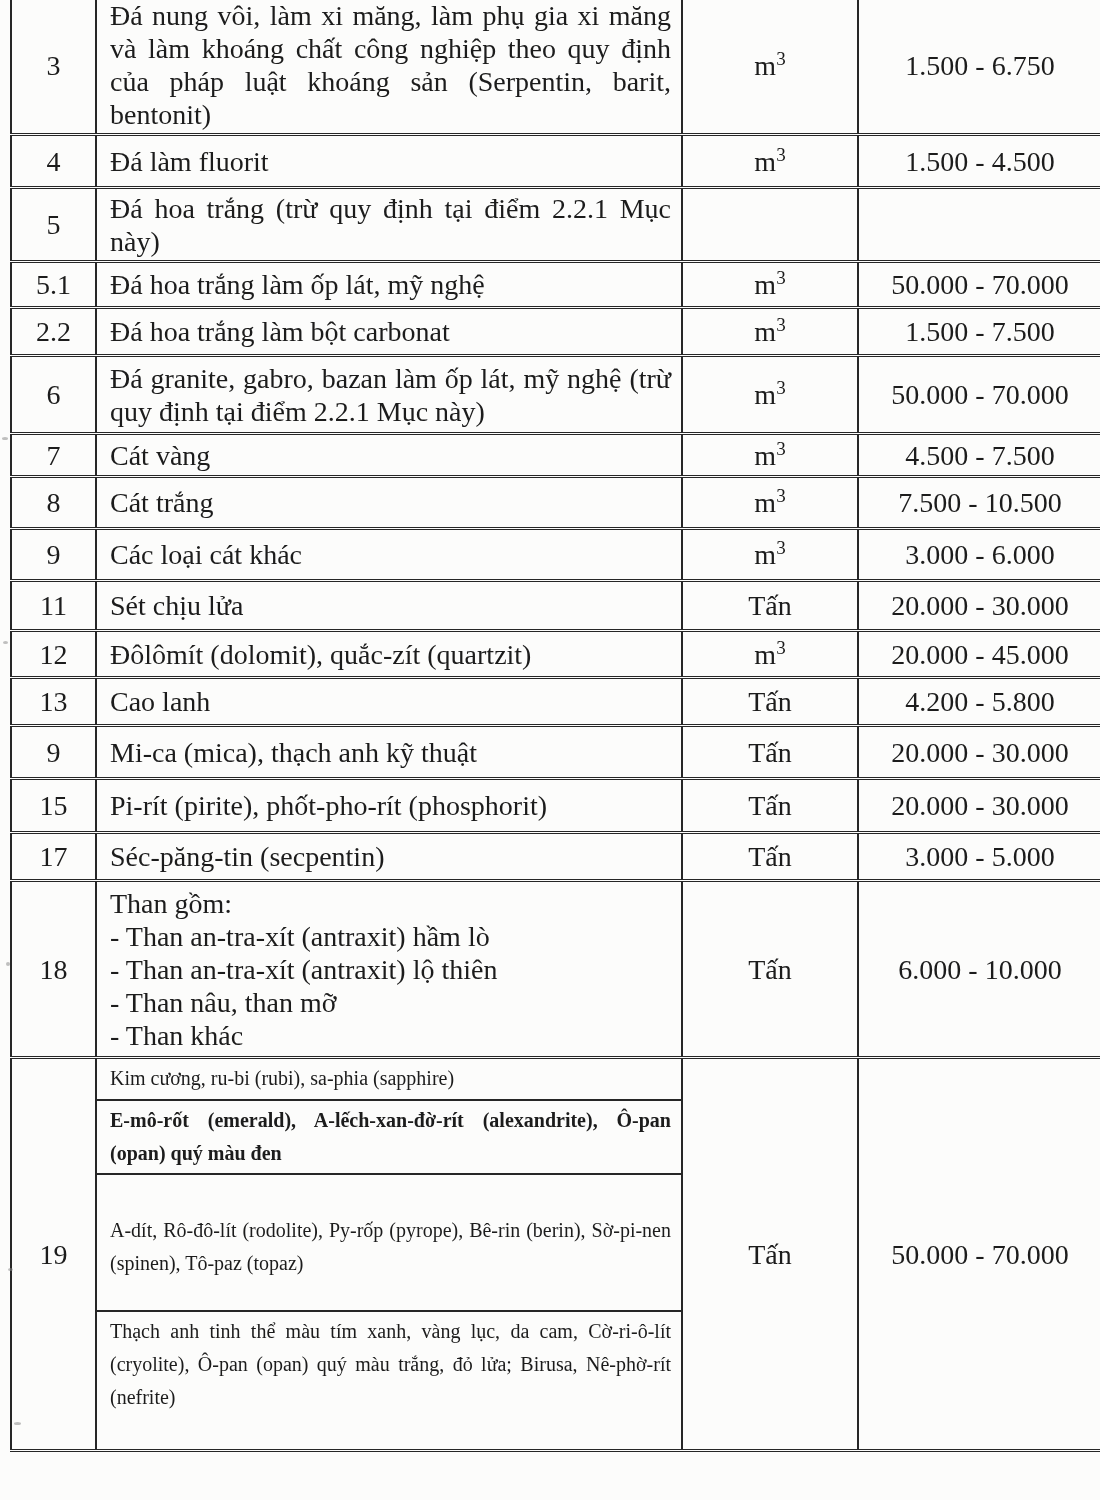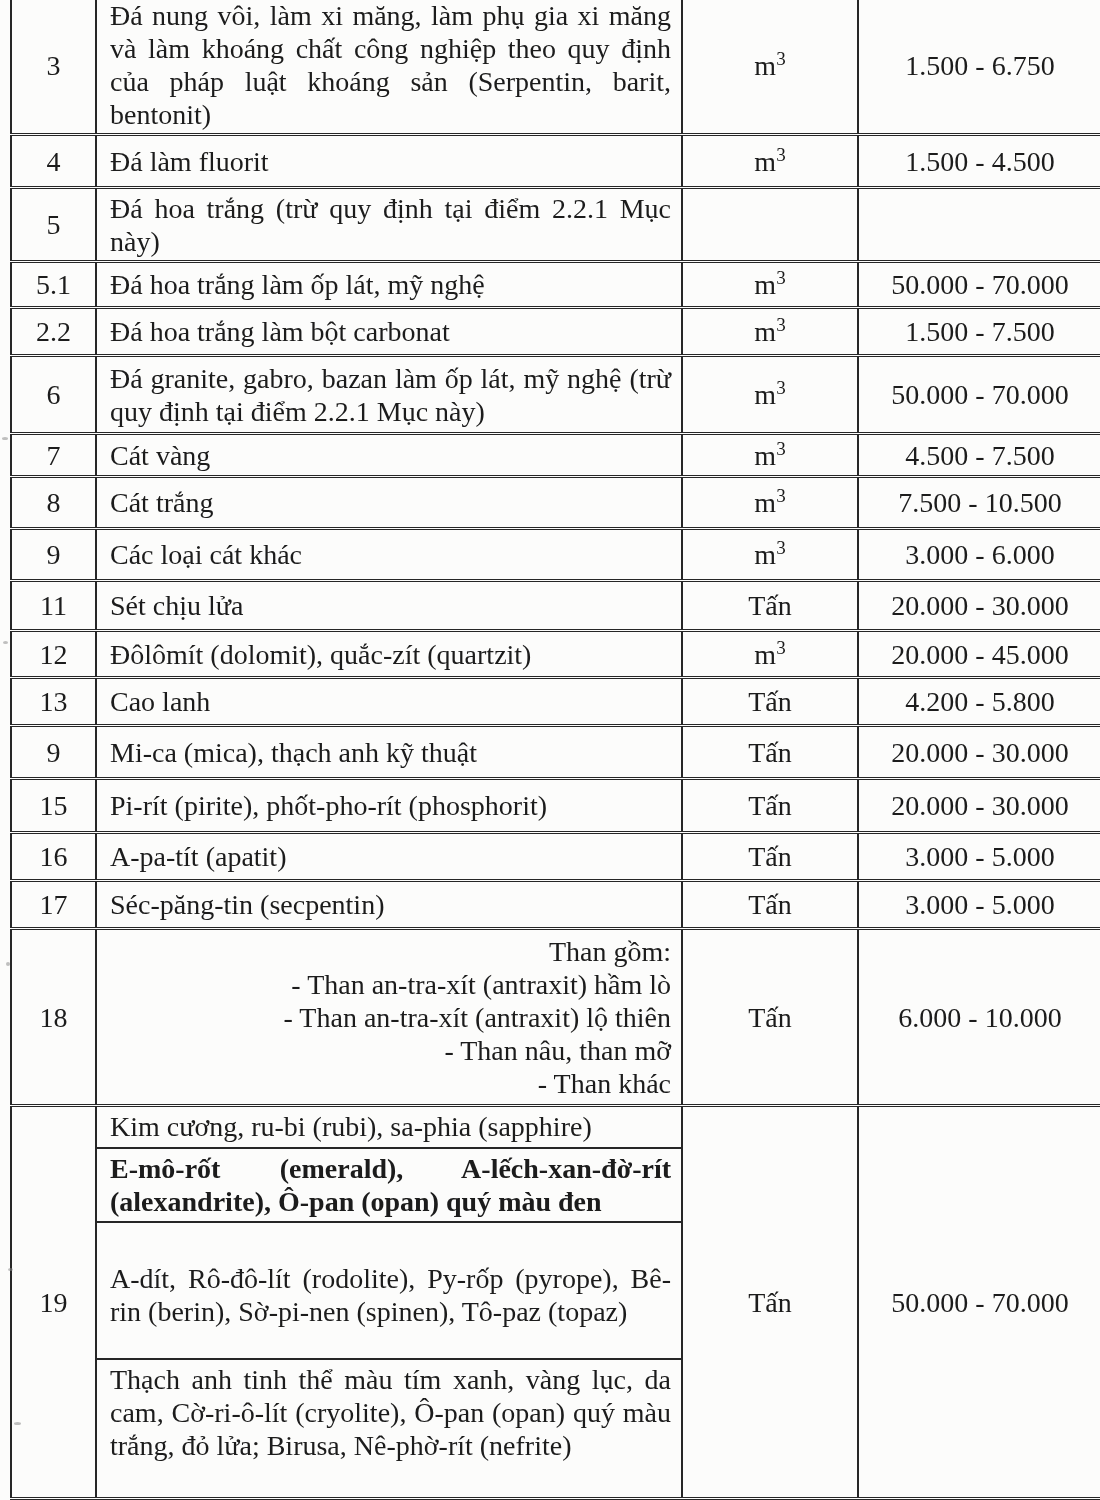--- a/index.html
+++ b/index.html
@@ -42,38 +42,38 @@
   }
   td:last-child { border-right: none; }
   td.no {
     text-align: center;
     padding: 0 4px;
   }
   td.nm {
     text-align: justify;
     padding: 2px 10px 2px 13px;
   }
-  td.nm.pre { white-space: pre-line; text-align: right; }
+  td.nm.pre { white-space: pre-line; text-align: left; }
   td.un {
     text-align: center;
     padding: 0 4px;
   }
   td.un sup { font-size: 19px; line-height: 0; }
   td.pr {
     text-align: center;
     padding: 0 4px;
     white-space: nowrap;
   }
   
   td.nm.sub-wrap { padding: 0; vertical-align: top; }
   .sub {
     border-bottom: 2px solid #262626;
     padding: 3px 10px 3px 13px;
     text-align: justify;
-    font-size: 28px;
+    font-size: 20px;
     line-height: 33px;
     box-sizing: border-box;
   }
   .sub:last-child { border-bottom: none; }
   .sub.s1 { min-height: 42px; }
   .sub.s2 { min-height: 70px; font-weight: bold; }
   .sub.s3 { min-height: 101px; margin-top: 36px; }
   .sub.s4 { min-height: 137px; }
   
   .speck {
@@ -173,26 +173,20 @@
         <td class="un"><span>Tấn</span><sup></sup></td>
         <td class="pr">20.000 - 30.000</td>
       </tr>
       <tr style="height:54px">
         <td class="no">15</td>
         <td class="nm">Pi-rít (pirite), phốt-pho-rít (phosphorit)</td>
         <td class="un"><span>Tấn</span><sup></sup></td>
         <td class="pr">20.000 - 30.000</td>
       </tr>
       <tr style="height:48px">
-        <td class="no">16</td>
-        <td class="nm">A-pa-tít (apatit)</td>
-        <td class="un"><span>Tấn</span><sup></sup></td>
-        <td class="pr">3.000 - 5.000</td>
-      </tr>
-      <tr style="height:48px">
         <td class="no">17</td>
         <td class="nm">Séc-păng-tin (secpentin)</td>
         <td class="un"><span>Tấn</span><sup></sup></td>
         <td class="pr">3.000 - 5.000</td>
       </tr>
       <tr style="height:177px">
         <td class="no">18</td>
         <td class="nm pre">Than gồm:
 - Than an-tra-xít (antraxit) hầm lò
 - Than an-tra-xít (antraxit) lộ thiên

